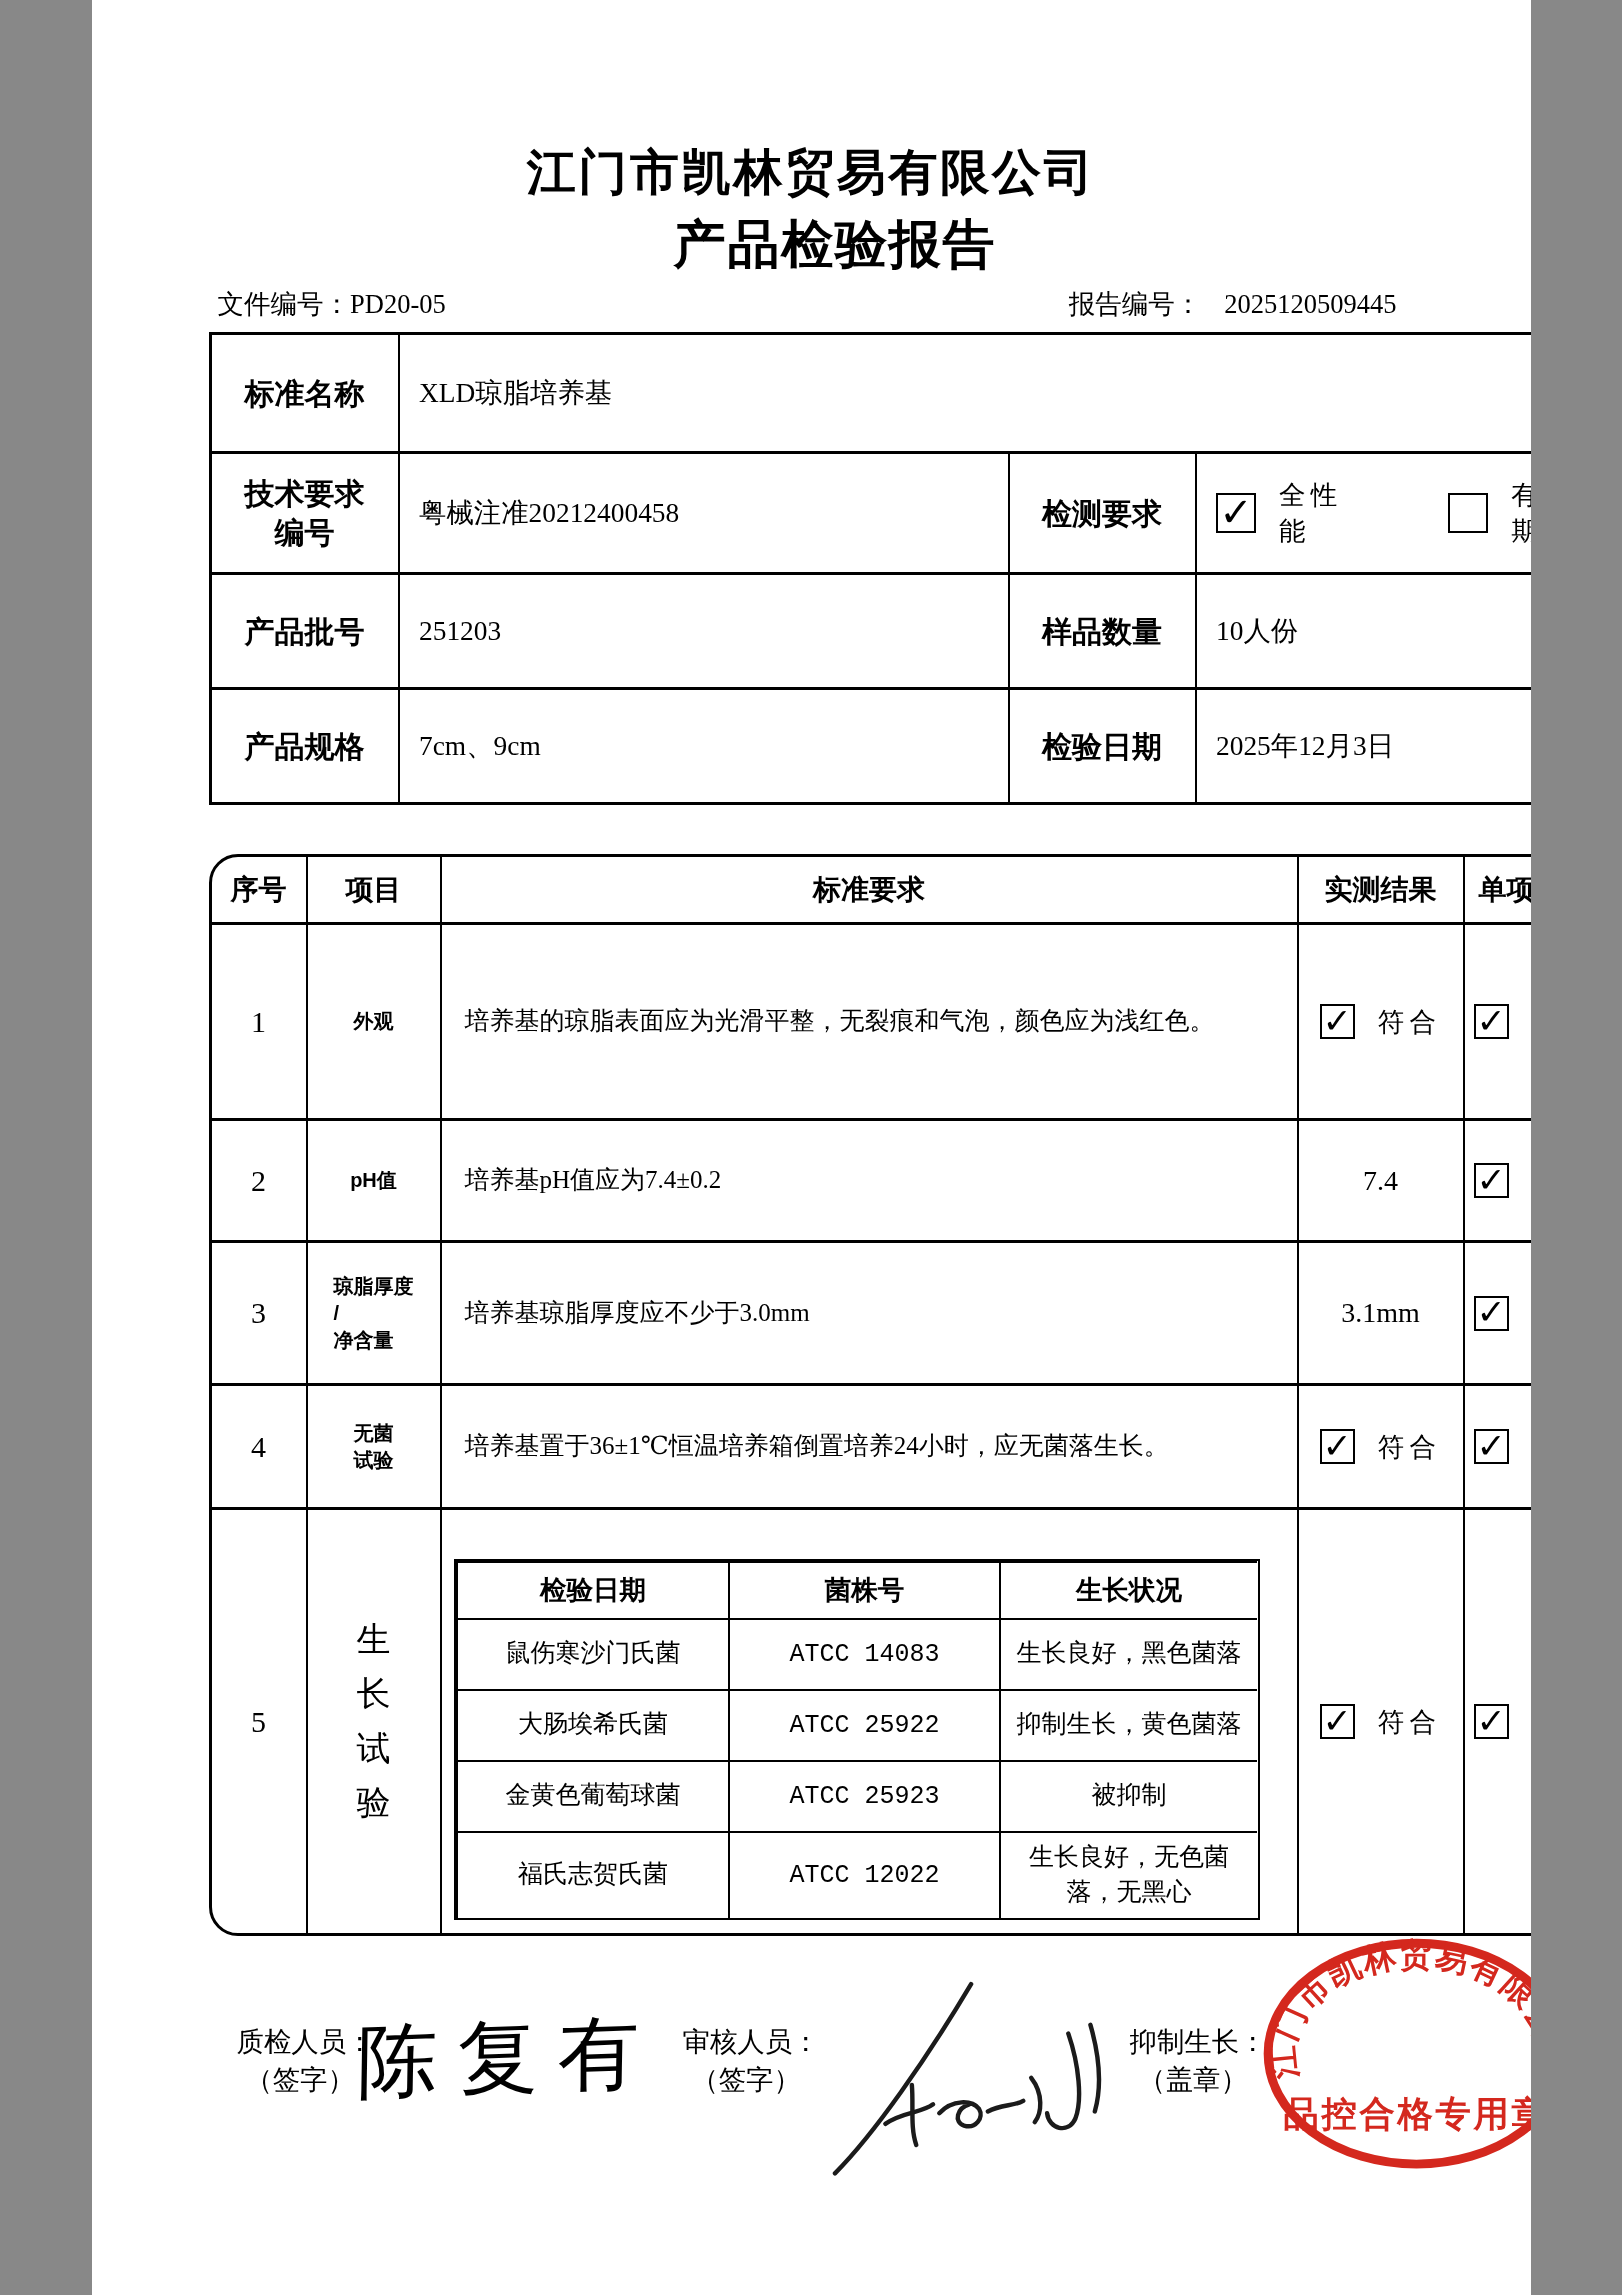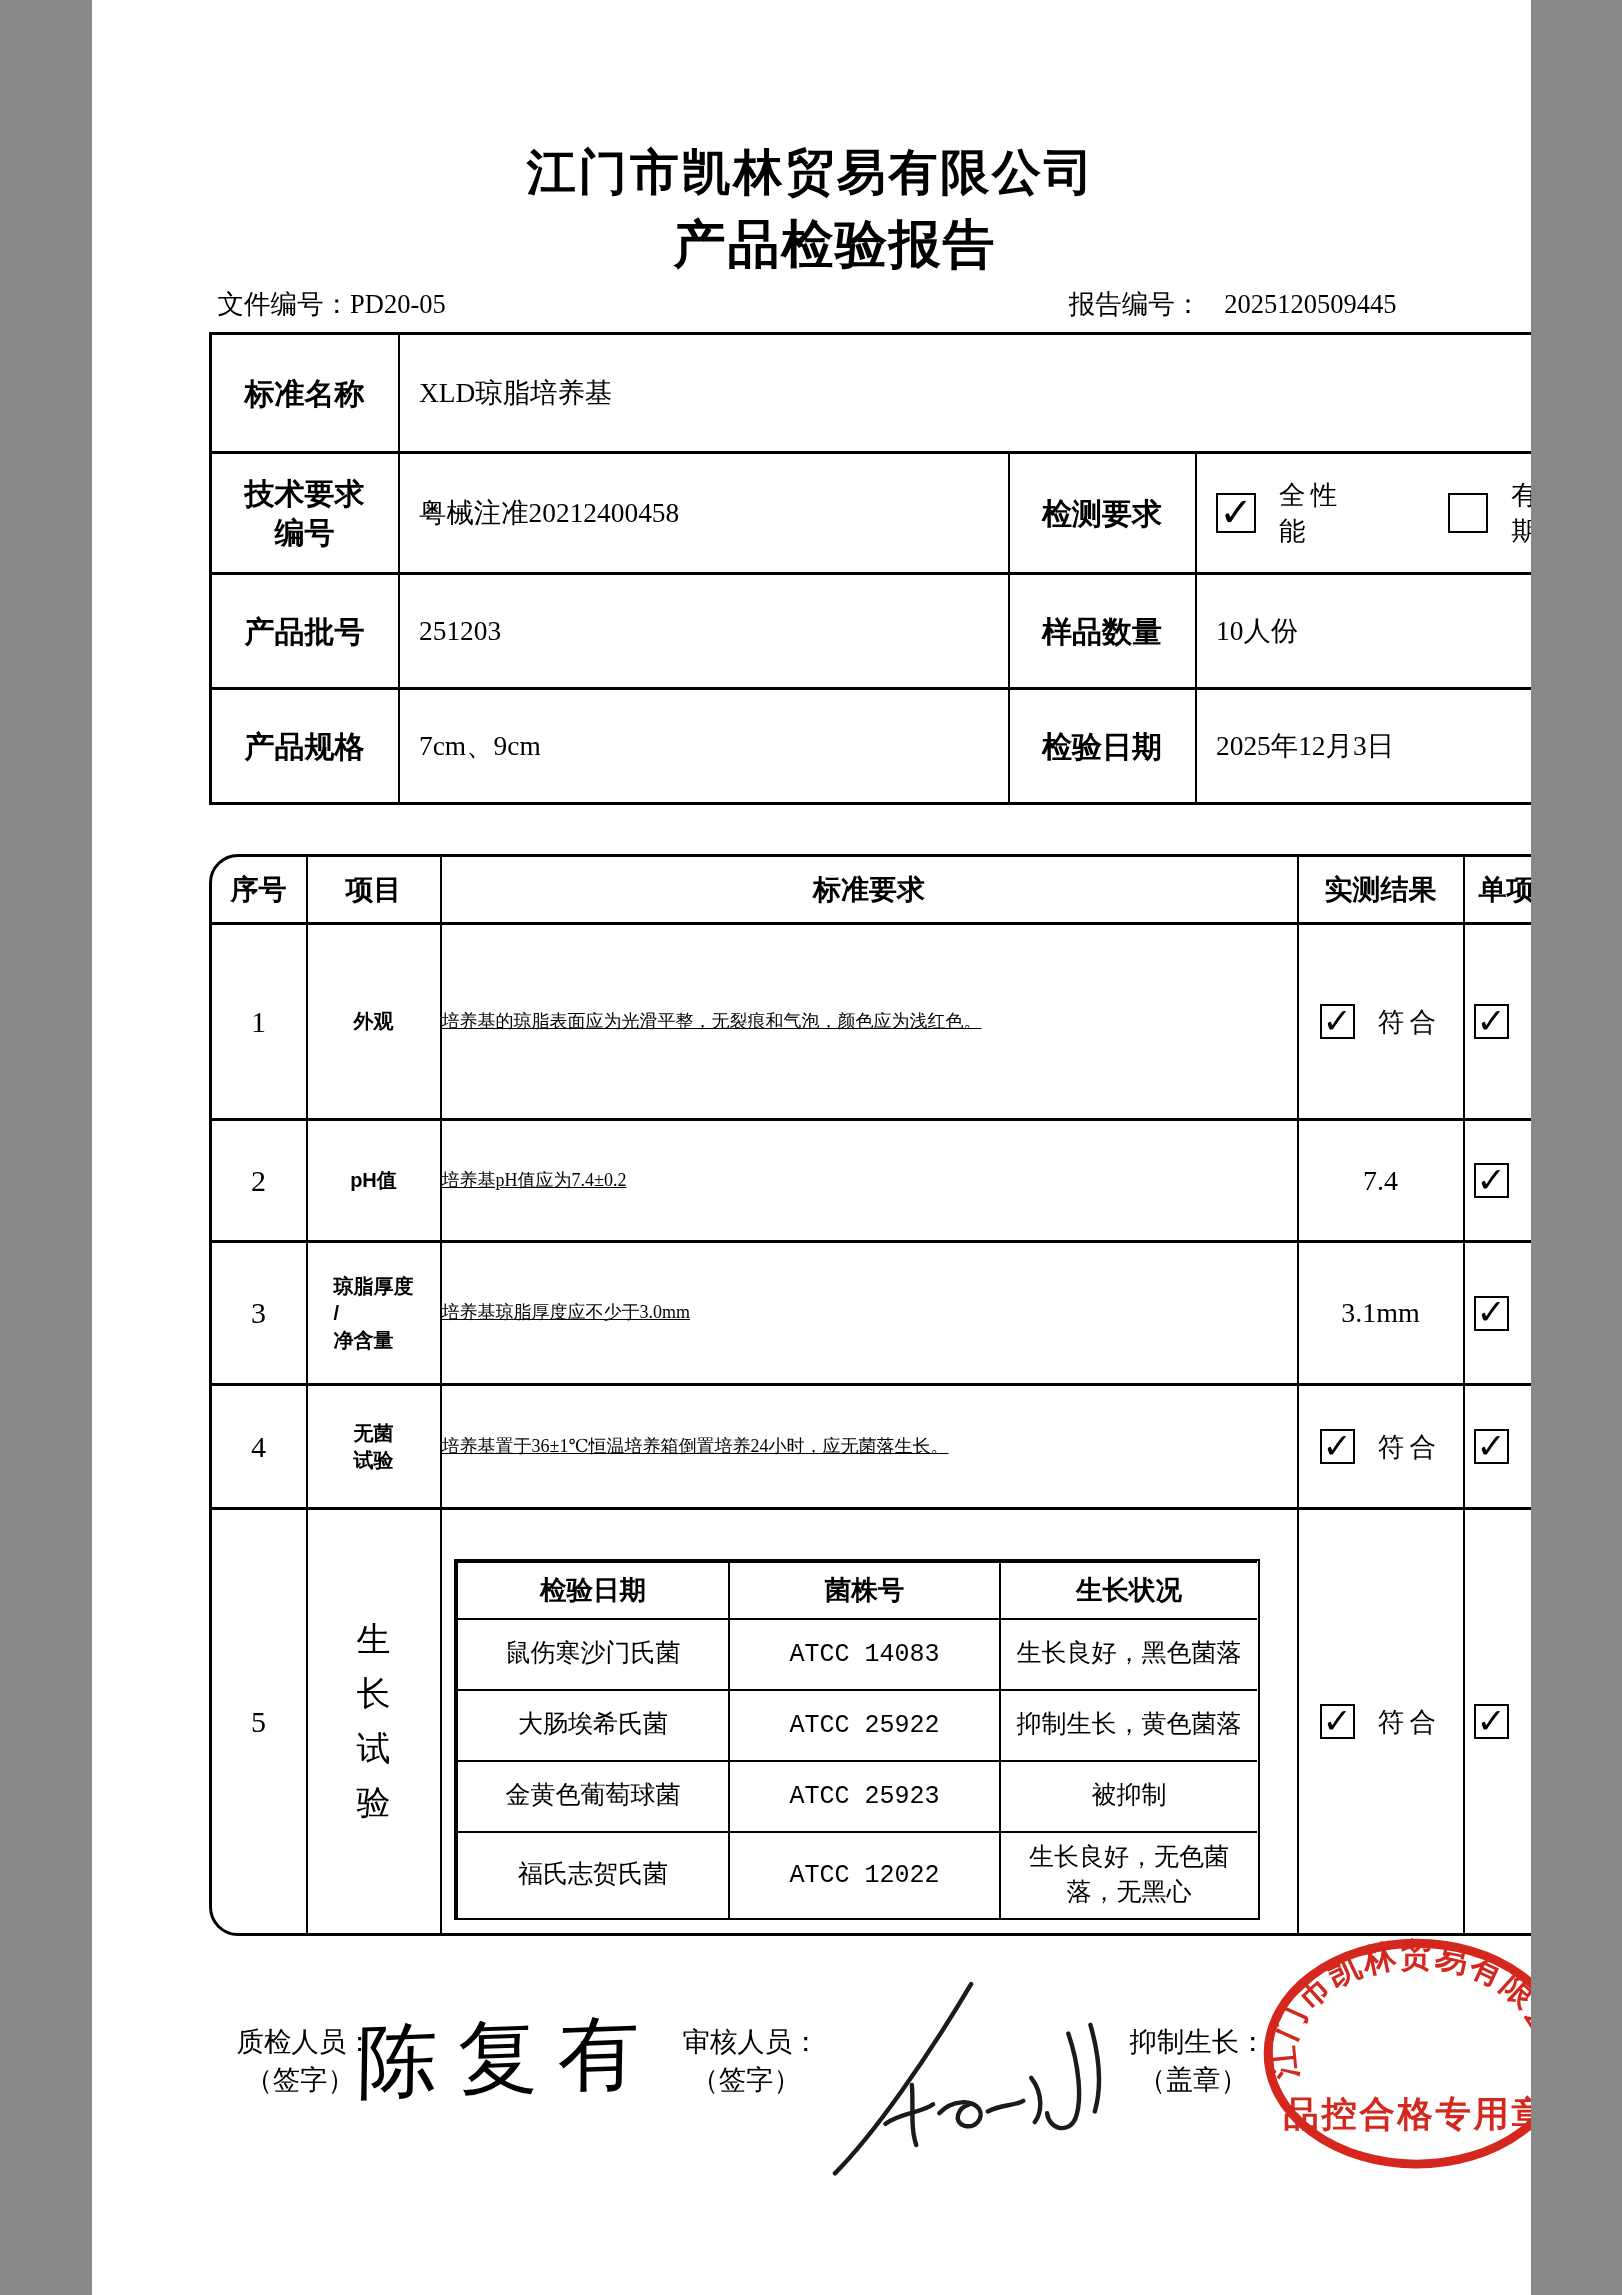--- a/index.html
+++ b/index.html
@@ -52,21 +52,21 @@
   .fc { border-left: none; }
   .fr { border-top: none; }
   .span3 { grid-column: 2 / 5; }
 
   .lab { font-family: "Liberation Sans","DejaVu Sans",sans-serif; font-weight: bold; font-size: 30px; text-align: center; line-height: 1.3; }
   .hd  { font-family: "Liberation Sans","DejaVu Sans",sans-serif; font-weight: bold; font-size: 28px; text-align: center; }
   .val { justify-content: flex-start; padding-left: 19.5px; font-size: 27.4px; }
   .num { font-size: 30px; }
   .itemlab { font-family: "Liberation Sans","DejaVu Sans",sans-serif; font-weight: bold; font-size: 20px; line-height: 1.35; }
   .itemvert { font-size: 34px; line-height: 1.6; text-align: center; font-weight: normal; }
-  .req { justify-content: flex-start; padding: 0 0; font-size: 18px; line-height: 1.55; text-decoration: underline; }
+  .req { justify-content: flex-start; padding: 0 23px; font-size: 25px; line-height: 1.55; }
   .req5 { display: block; padding: 0; }
 
   .optrow { display: flex; align-items: center; gap: 23px; }
   .cb {
     width: 35px; height: 35px; border: 2.7px solid #000; flex: none;
     display: flex; align-items: center; justify-content: center; background: #fff;
   }
   .cb.big { width: 40px; height: 40px; }
   .tick { font-family: "Liberation Sans","DejaVu Sans",sans-serif; font-weight: 900; font-size: 35px; line-height: 1; margin-top: -2.7px; }
   .cb.big .tick { font-size: 40px; }

